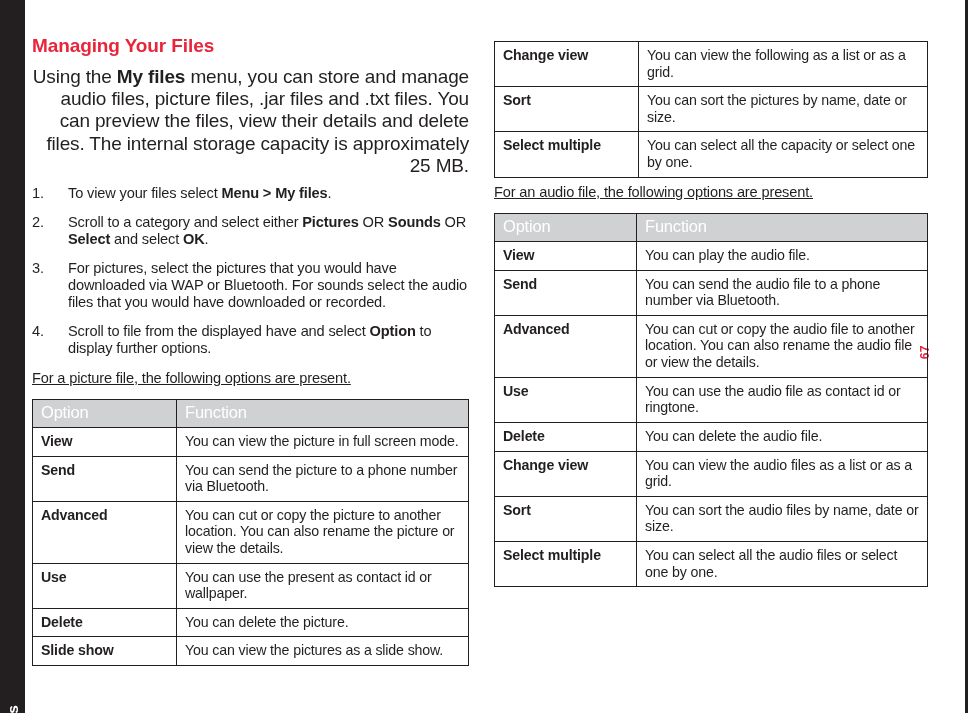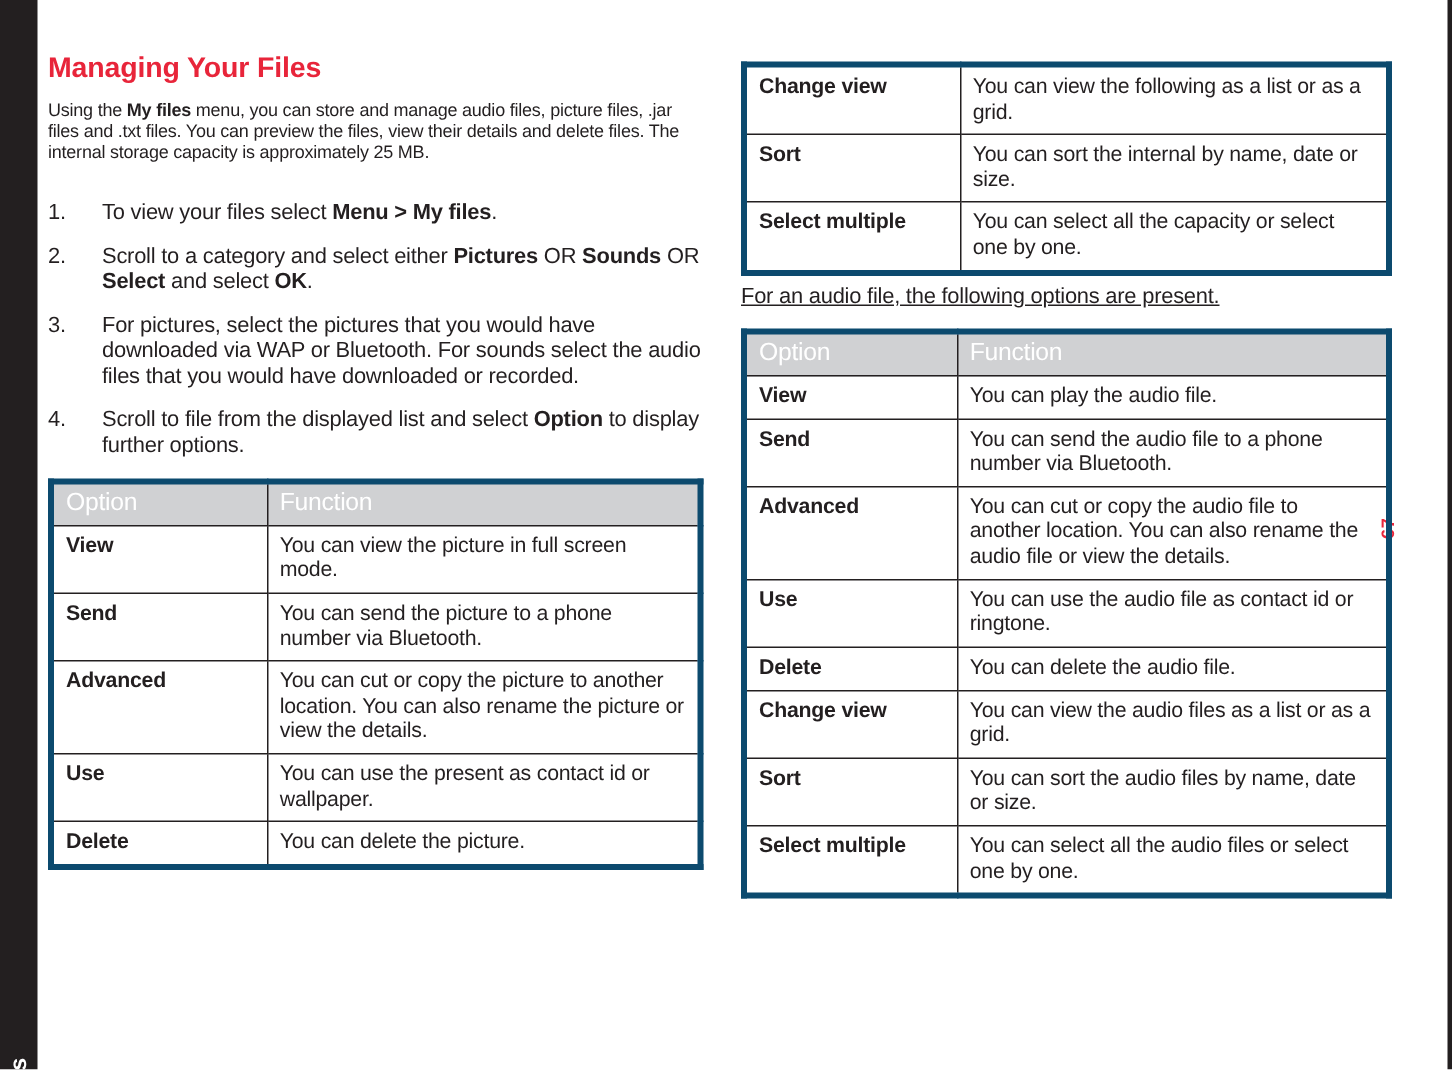--- a/index.html
+++ b/index.html
@@ -79,24 +79,25 @@
   h1.section-title {
     margin: 0 0 10px 0;
     color: #e8253a;
     font-family: "Liberation Sans Narrow", "Liberation Sans", sans-serif;
     font-weight: bold;
     font-size: 19px;
     letter-spacing: -0.1px;
     line-height: 1.05;
   }
   p.body-para {
-    margin: 0 0 26px 0;
-    font-size: 12px;
+    margin: 0 0 8px 0;
+    font-size: 19px;
     line-height: 1.17;
     letter-spacing: -0.15px;
+    text-align: right;
   }
   p.lead-in {
     margin: 6px 0 12px 0;
     font-size: 14.6px;
     line-height: 1.17;
     letter-spacing: -0.15px;
     text-decoration: underline;
   }
   .b { font-weight: bold; }
 
@@ -119,21 +120,21 @@
     top: 0;
     width: 22px;
     text-align: left;
     font-size: 14.6px;
   }
 
   
   table.opt-table {
     border-collapse: collapse;
     width: 100%;
-    border: 4px solid #0c4a6e;
+    border: 1px solid #0c4a6e;
     table-layout: fixed;
   }
   table.opt-table th,
   table.opt-table td {
     border: 1.5px solid #231f20;
     padding: 5px 8px 6px 8px;
     font-size: 14.2px;
     line-height: 1.17;
     letter-spacing: -0.15px;
     vertical-align: top;
@@ -172,23 +173,24 @@
   <h1 class="section-title">Managing Your Files</h1>
 
   <p class="body-para">
     <span>Using the </span><span class="b">My files</span><span> menu, you can store and manage audio files, picture files, .jar files and .txt files. You can preview the files, view their details and delete files. The internal storage capacity is approximately 25 MB.</span>
   </p>
 
   <ol class="steps" id="steps-list">
       <li><span class="num">1.</span><span><span>To view your files select </span><span class="b">Menu &gt; My files</span><span>.</span></span></li>
       <li><span class="num">2.</span><span><span>Scroll to a category and select either </span><span class="b">Pictures</span><span> OR </span><span class="b">Sounds</span><span> OR </span><span class="b">Select</span><span> and select </span><span class="b">OK</span><span>.</span></span></li>
       <li><span class="num">3.</span><span><span>For pictures, select the pictures that you would have downloaded via WAP or Bluetooth. For sounds select the audio files that you would have downloaded or recorded.</span></span></li>
-      <li><span class="num">4.</span><span><span>Scroll to file from the displayed list and select </span><span class="b">Option</span><span> to display further options.</span></span></li>
+      <li><span class="num">4.</span><span><span>Scroll to file from the displayed have and select </span><span class="b">Option</span><span> to display further options.</span></span></li>
     </ol>
 
+  <p class="lead-in">For a picture file, the following options are present.</p>
 
   <div class="table-block">
     <table class="opt-table" id="table-picture">
       <colgroup>
           <col class="c1">
           <col class="c2">
         </colgroup>
       <thead>
         <tr>
           <th>Option</th>
@@ -209,20 +211,24 @@
             <td>You can cut or copy the picture to another location. You can also rename the picture or view the details.</td>
           </tr>
           <tr>
             <td class="opt-name">Use</td>
             <td>You can use the present as contact id or wallpaper.</td>
           </tr>
           <tr>
             <td class="opt-name">Delete</td>
             <td>You can delete the picture.</td>
           </tr>
+          <tr>
+            <td class="opt-name">Slide show</td>
+            <td>You can view the pictures as a slide show.</td>
+          </tr>
         </tbody>
     </table>
   </div>
 
 </div>
 
 <div id="col-right">
 
   <div class="table-block">
     <table class="opt-table" id="table-picture-cont">
@@ -230,21 +236,21 @@
           <col class="c1">
           <col class="c2">
         </colgroup>
       <tbody id="picture-cont-body">
           <tr>
             <td class="opt-name">Change view</td>
             <td>You can view the following as a list or as a grid.</td>
           </tr>
           <tr>
             <td class="opt-name">Sort</td>
-            <td>You can sort the internal by name, date or size.</td>
+            <td>You can sort the pictures by name, date or size.</td>
           </tr>
           <tr>
             <td class="opt-name">Select multiple</td>
             <td>You can select all the capacity or select one by one.</td>
           </tr>
         </tbody>
     </table>
   </div>
 
   <p class="lead-in">For an audio file, the following options are present.</p>

